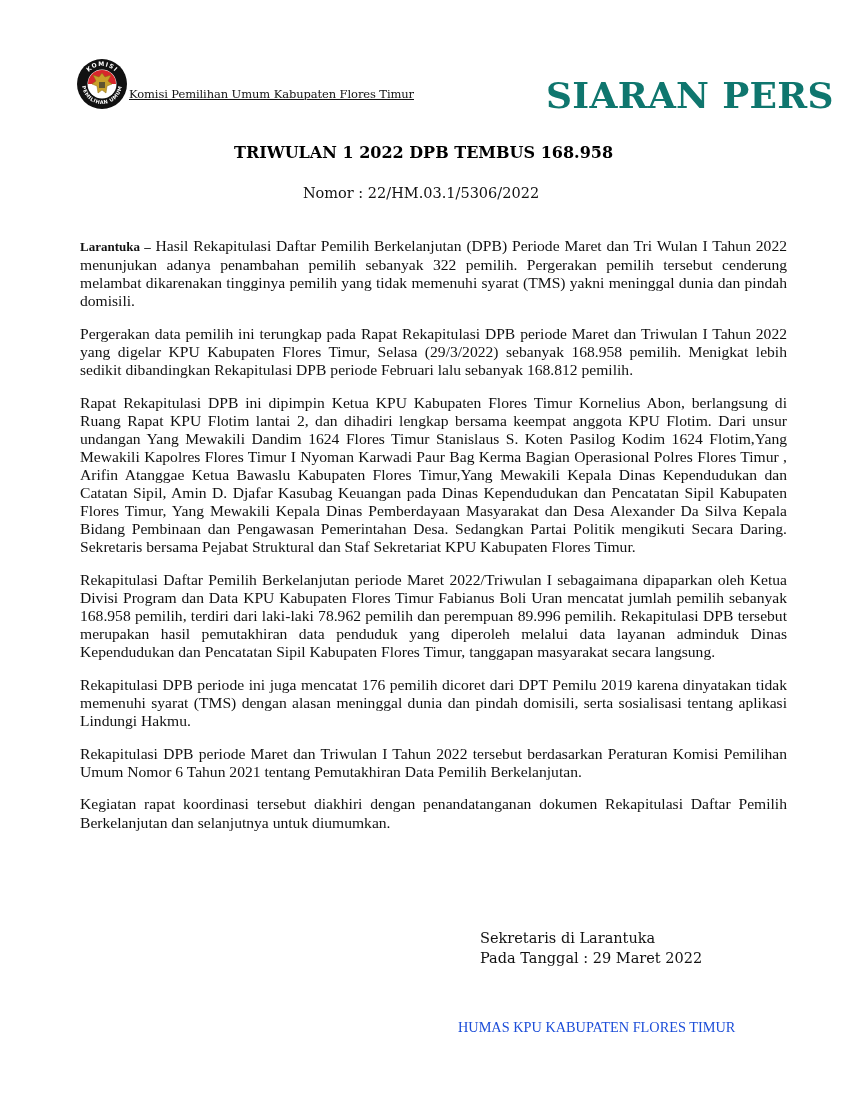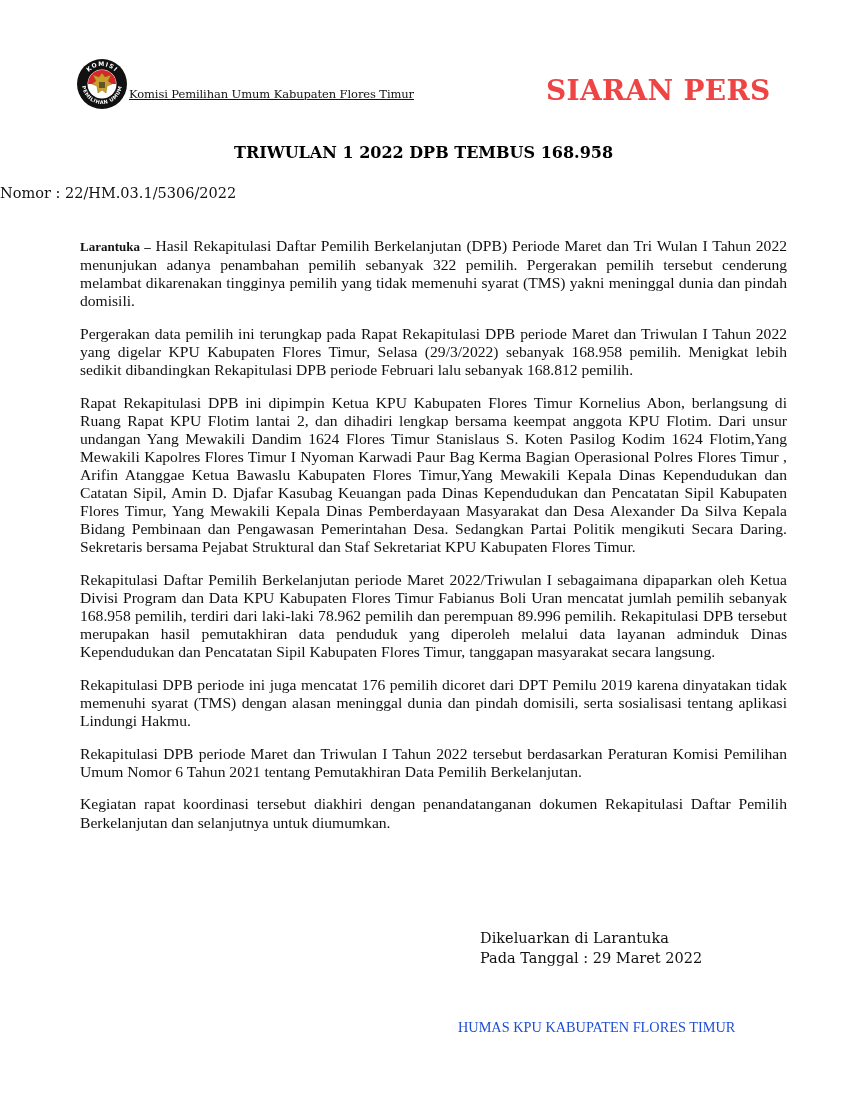--- a/index.html
+++ b/index.html
@@ -7,29 +7,29 @@
     .page { position: absolute; left: 0; top: 0; width: 847px; height: 1097px; }
 
     .logo { position: absolute; left: 76px; top: 58px; width: 52px; height: 52px; }
     .org-name {
       position: absolute; left: 129px; top: 87px;
       font-family: "DejaVu Serif", serif; font-size: 11.5px; text-decoration: underline;
       letter-spacing: -0.1px; color: #111; white-space: nowrap; text-align: right;
     }
     .doc-type {
       position: absolute; left: 546px; top: 74px;
-      font-family: "DejaVu Serif", serif; font-weight: bold; font-size: 28px; letter-spacing: 0.3px; color: #ef4444;
+      font-family: "DejaVu Serif", serif; font-weight: bold; font-size: 36px; letter-spacing: 0.3px; color: #0f766e;
       white-space: nowrap;
     }
     .headline {
       position: absolute; left: 0; width: 847px; top: 143px; text-align: center;
       font-family: "DejaVu Serif", serif; font-weight: bold; font-size: 16px; color: #000;
     }
     .number {
-      position: absolute; left: 0; width: 842px; top: 185px; text-align: left;
+      position: absolute; left: 0; width: 842px; top: 185px; text-align: center;
       font-family: "DejaVu Serif", serif; font-size: 14.5px; color: #111;
     }
     .body-text {
       position: absolute; left: 80px; width: 707px; top: 237px;
       font-family: "Liberation Serif", serif; font-size: 15.6px; line-height: 18.1px;
       text-align: justify; color: #111;
     }
     .body-text p { margin: 0 0 14.5px 0; }
     .body-text .dateline { font-family: Liberation Serif, serif; font-weight: bold; font-size: 13px; }
     .signoff {
@@ -82,18 +82,18 @@
     <p><span class="dateline">Larantuka –</span><span> Hasil Rekapitulasi Daftar Pemilih Berkelanjutan (DPB) Periode Maret dan Tri Wulan I Tahun 2022 menunjukan adanya penambahan pemilih sebanyak 322 pemilih. Pergerakan pemilih tersebut cenderung melambat dikarenakan tingginya pemilih yang tidak memenuhi syarat (TMS) yakni meninggal dunia dan pindah domisili.</span></p>
     <p>Pergerakan data pemilih ini terungkap pada Rapat Rekapitulasi DPB periode Maret dan Triwulan I Tahun 2022 yang digelar KPU Kabupaten Flores Timur, Selasa (29/3/2022) sebanyak 168.958 pemilih. Menigkat lebih sedikit dibandingkan Rekapitulasi DPB periode Februari lalu sebanyak 168.812 pemilih.</p>
     <p>Rapat Rekapitulasi DPB ini dipimpin Ketua KPU Kabupaten Flores Timur Kornelius Abon, berlangsung di Ruang Rapat KPU Flotim lantai 2, dan dihadiri lengkap bersama keempat anggota KPU Flotim. Dari unsur undangan Yang Mewakili Dandim 1624 Flores Timur Stanislaus S. Koten Pasilog Kodim 1624 Flotim,Yang Mewakili Kapolres Flores Timur I Nyoman Karwadi Paur Bag Kerma Bagian Operasional Polres Flores Timur , Arifin Atanggae Ketua Bawaslu Kabupaten Flores Timur,Yang Mewakili Kepala Dinas Kependudukan dan Catatan Sipil,  Amin D. Djafar Kasubag Keuangan pada Dinas Kependudukan dan Pencatatan Sipil Kabupaten Flores Timur, Yang Mewakili Kepala Dinas Pemberdayaan Masyarakat dan Desa Alexander Da Silva Kepala Bidang Pembinaan dan Pengawasan Pemerintahan Desa. Sedangkan Partai Politik  mengikuti Secara Daring. Sekretaris bersama Pejabat Struktural dan Staf Sekretariat KPU Kabupaten Flores Timur.</p>
     <p>Rekapitulasi Daftar Pemilih Berkelanjutan periode Maret 2022/Triwulan I sebagaimana dipaparkan oleh Ketua Divisi Program dan Data KPU Kabupaten Flores Timur Fabianus Boli Uran mencatat jumlah pemilih sebanyak 168.958 pemilih, terdiri dari laki-laki 78.962 pemilih dan perempuan 89.996 pemilih. Rekapitulasi DPB tersebut merupakan hasil pemutakhiran data penduduk yang diperoleh melalui data layanan adminduk Dinas Kependudukan dan Pencatatan Sipil Kabupaten Flores Timur, tanggapan masyarakat secara langsung.</p>
     <p>Rekapitulasi DPB periode ini juga mencatat 176 pemilih dicoret dari DPT Pemilu 2019 karena dinyatakan tidak memenuhi syarat (TMS) dengan alasan meninggal dunia dan pindah domisili, serta sosialisasi tentang aplikasi Lindungi Hakmu.</p>
     <p>Rekapitulasi DPB periode Maret dan Triwulan I Tahun 2022 tersebut berdasarkan Peraturan Komisi Pemilihan Umum Nomor 6 Tahun 2021 tentang Pemutakhiran Data Pemilih Berkelanjutan.</p>
     <p>Kegiatan rapat koordinasi tersebut diakhiri dengan penandatanganan dokumen Rekapitulasi Daftar Pemilih Berkelanjutan dan selanjutnya untuk diumumkan.</p>
   </div>
 
   <div class="signoff">
-    <div>Dikeluarkan di Larantuka</div>
+    <div>Sekretaris di Larantuka</div>
     <div>Pada Tanggal : 29 Maret 2022</div>
   </div>
 
   <div class="humas">HUMAS KPU KABUPATEN FLORES TIMUR</div>
 </div>
 
 </body></html>

